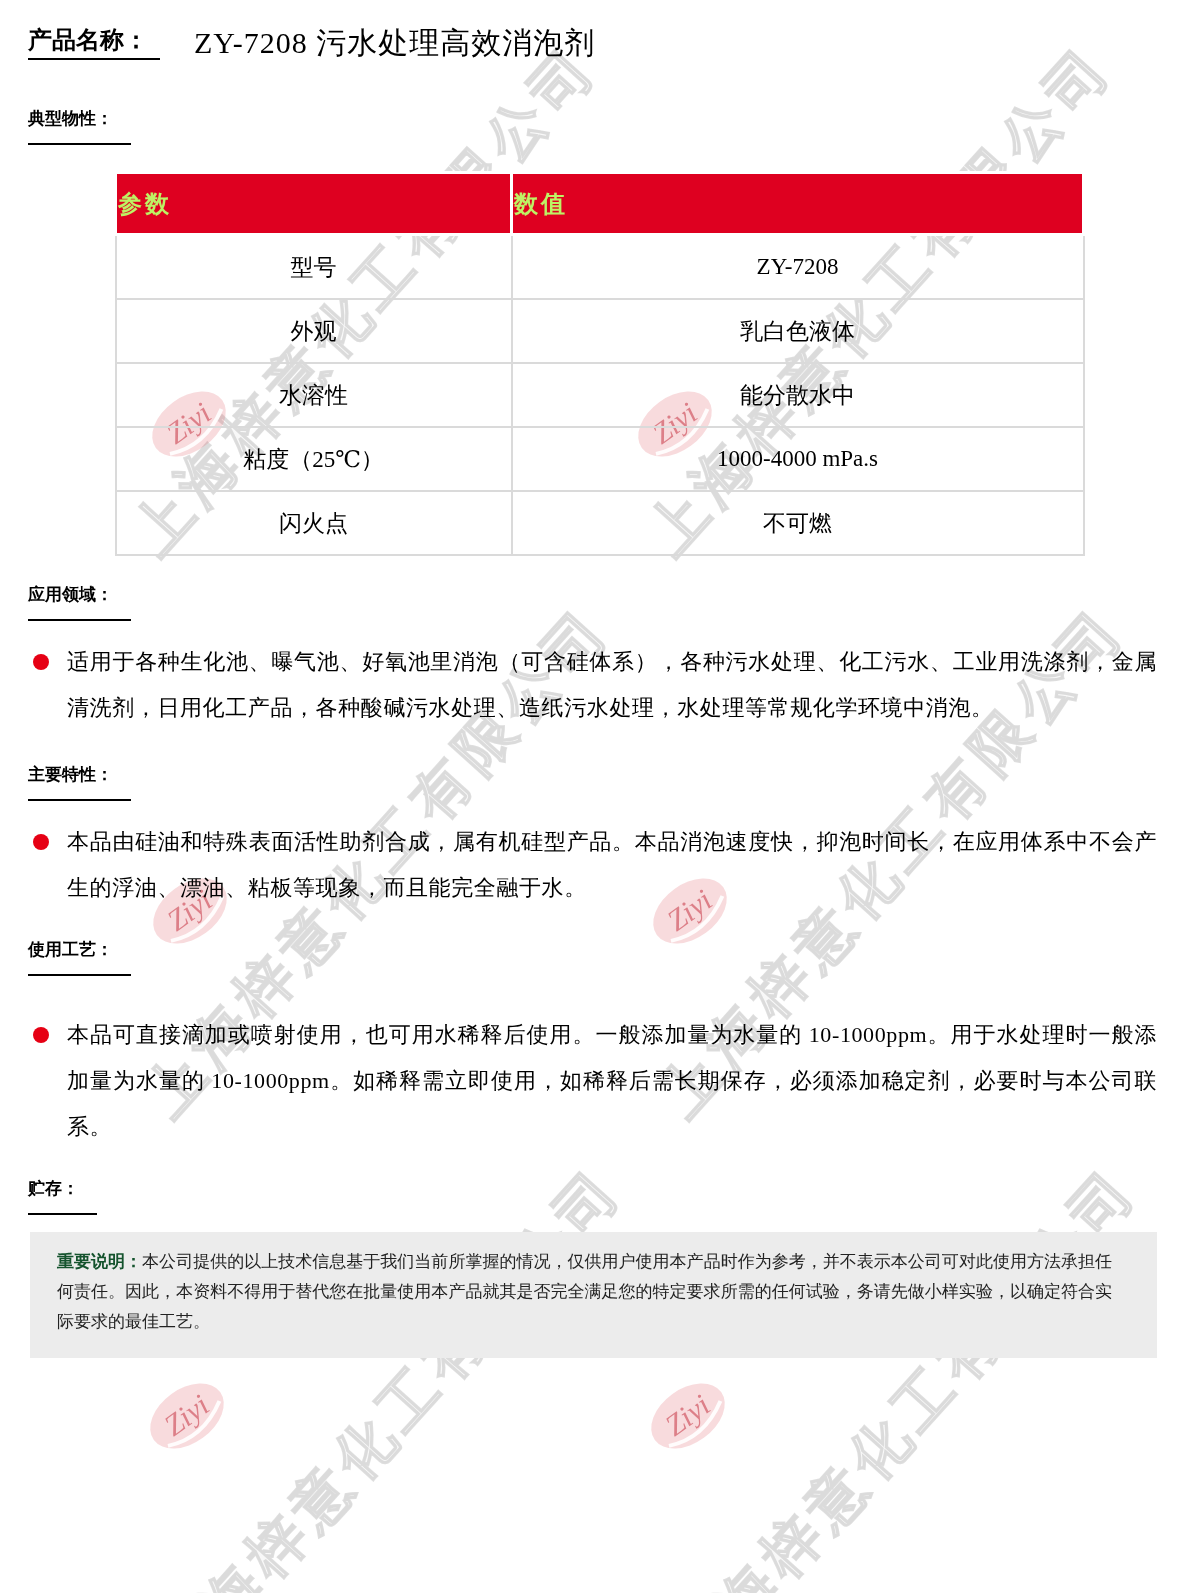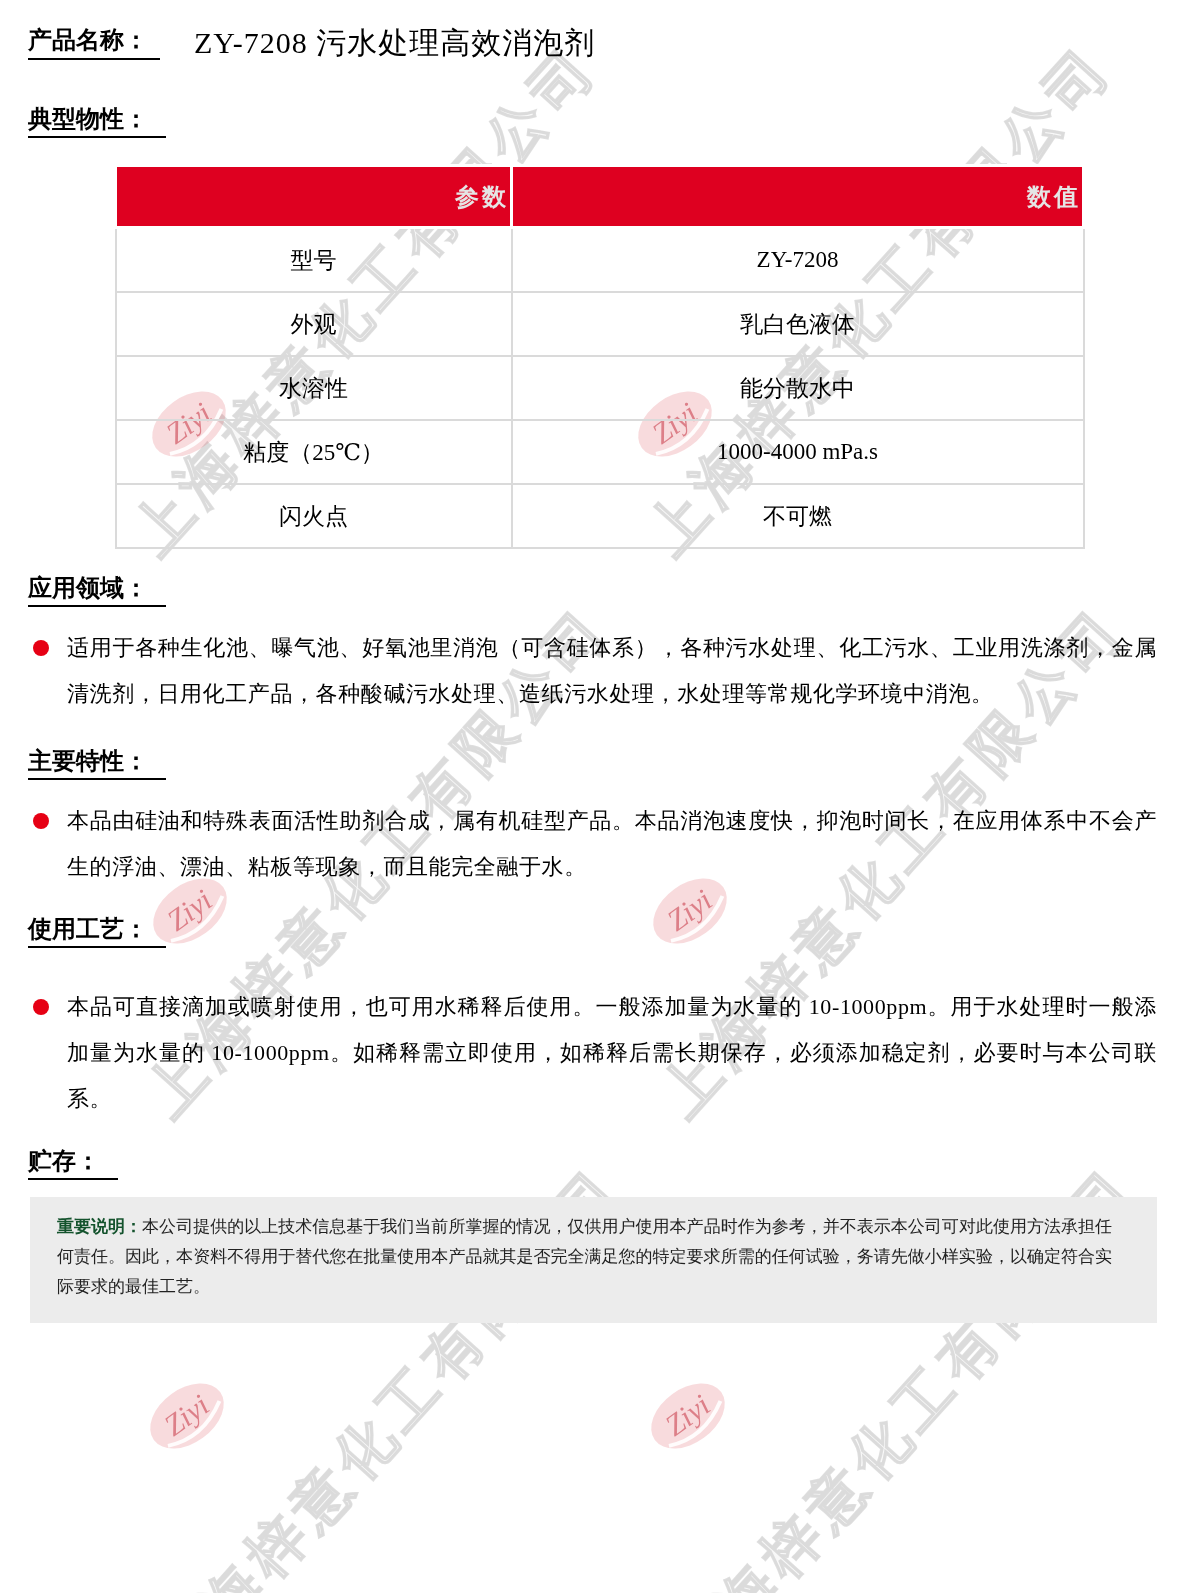--- a/index.html
+++ b/index.html
@@ -17,26 +17,26 @@
   .wm-logo{position:absolute;transform:translate(-50%,-50%);}
 
   
   .content{position:relative;z-index:2;padding:26px 43px 0 28px;}
 
   .title-row{display:flex;align-items:flex-start;}
   .title-label{font-size:24px;font-weight:bold;line-height:28px;
                border-bottom:2px solid #000;padding:0 12px 4px 0;}
   .title-name{font-size:30px;font-weight:normal;line-height:34px;margin-left:34px;letter-spacing:1px;}
 
-  .sec-heading{display:table;font-size:24px;font-weight:bold;line-height:26px;
-               border-bottom:2px solid #000;padding:0 18px 4px 0;}
+  .sec-heading{display:table;font-size:17px;font-weight:bold;line-height:26px;
+               border-bottom:2px solid #000;padding:0 18px 11px 0;}
 
   .props-table{border-collapse:collapse;margin:26px 0 0 86px;table-layout:fixed;}
-  .props-table th{background:var(--red);color:#e5e5e5;font-size:24px;font-weight:bold;
-                  height:57px;border:3px solid #fff;letter-spacing:3px;text-align:right;}
+  .props-table th{background:var(--red);color:#bef264;font-size:24px;font-weight:bold;
+                  height:57px;border:3px solid #fff;letter-spacing:3px;text-align:left;}
   .props-table td{height:60px;font-size:23px;text-align:center;
                   border:2px solid var(--border-gray);background:transparent;}
 
   .bullet-item{position:relative;padding-left:39px;font-size:22px;line-height:46px;
                text-align:justify;letter-spacing:0.6px;}
   .dot{position:absolute;left:5px;top:15px;width:16px;height:16px;border-radius:50%;
        background:var(--dot-red);}
 
   .notice{background:var(--notice-bg);margin-left:2px;padding:15px 45px 21px 27px;}
   .notice-text{margin:0;font-size:17px;line-height:30px;text-align:justify;color:#222;}

